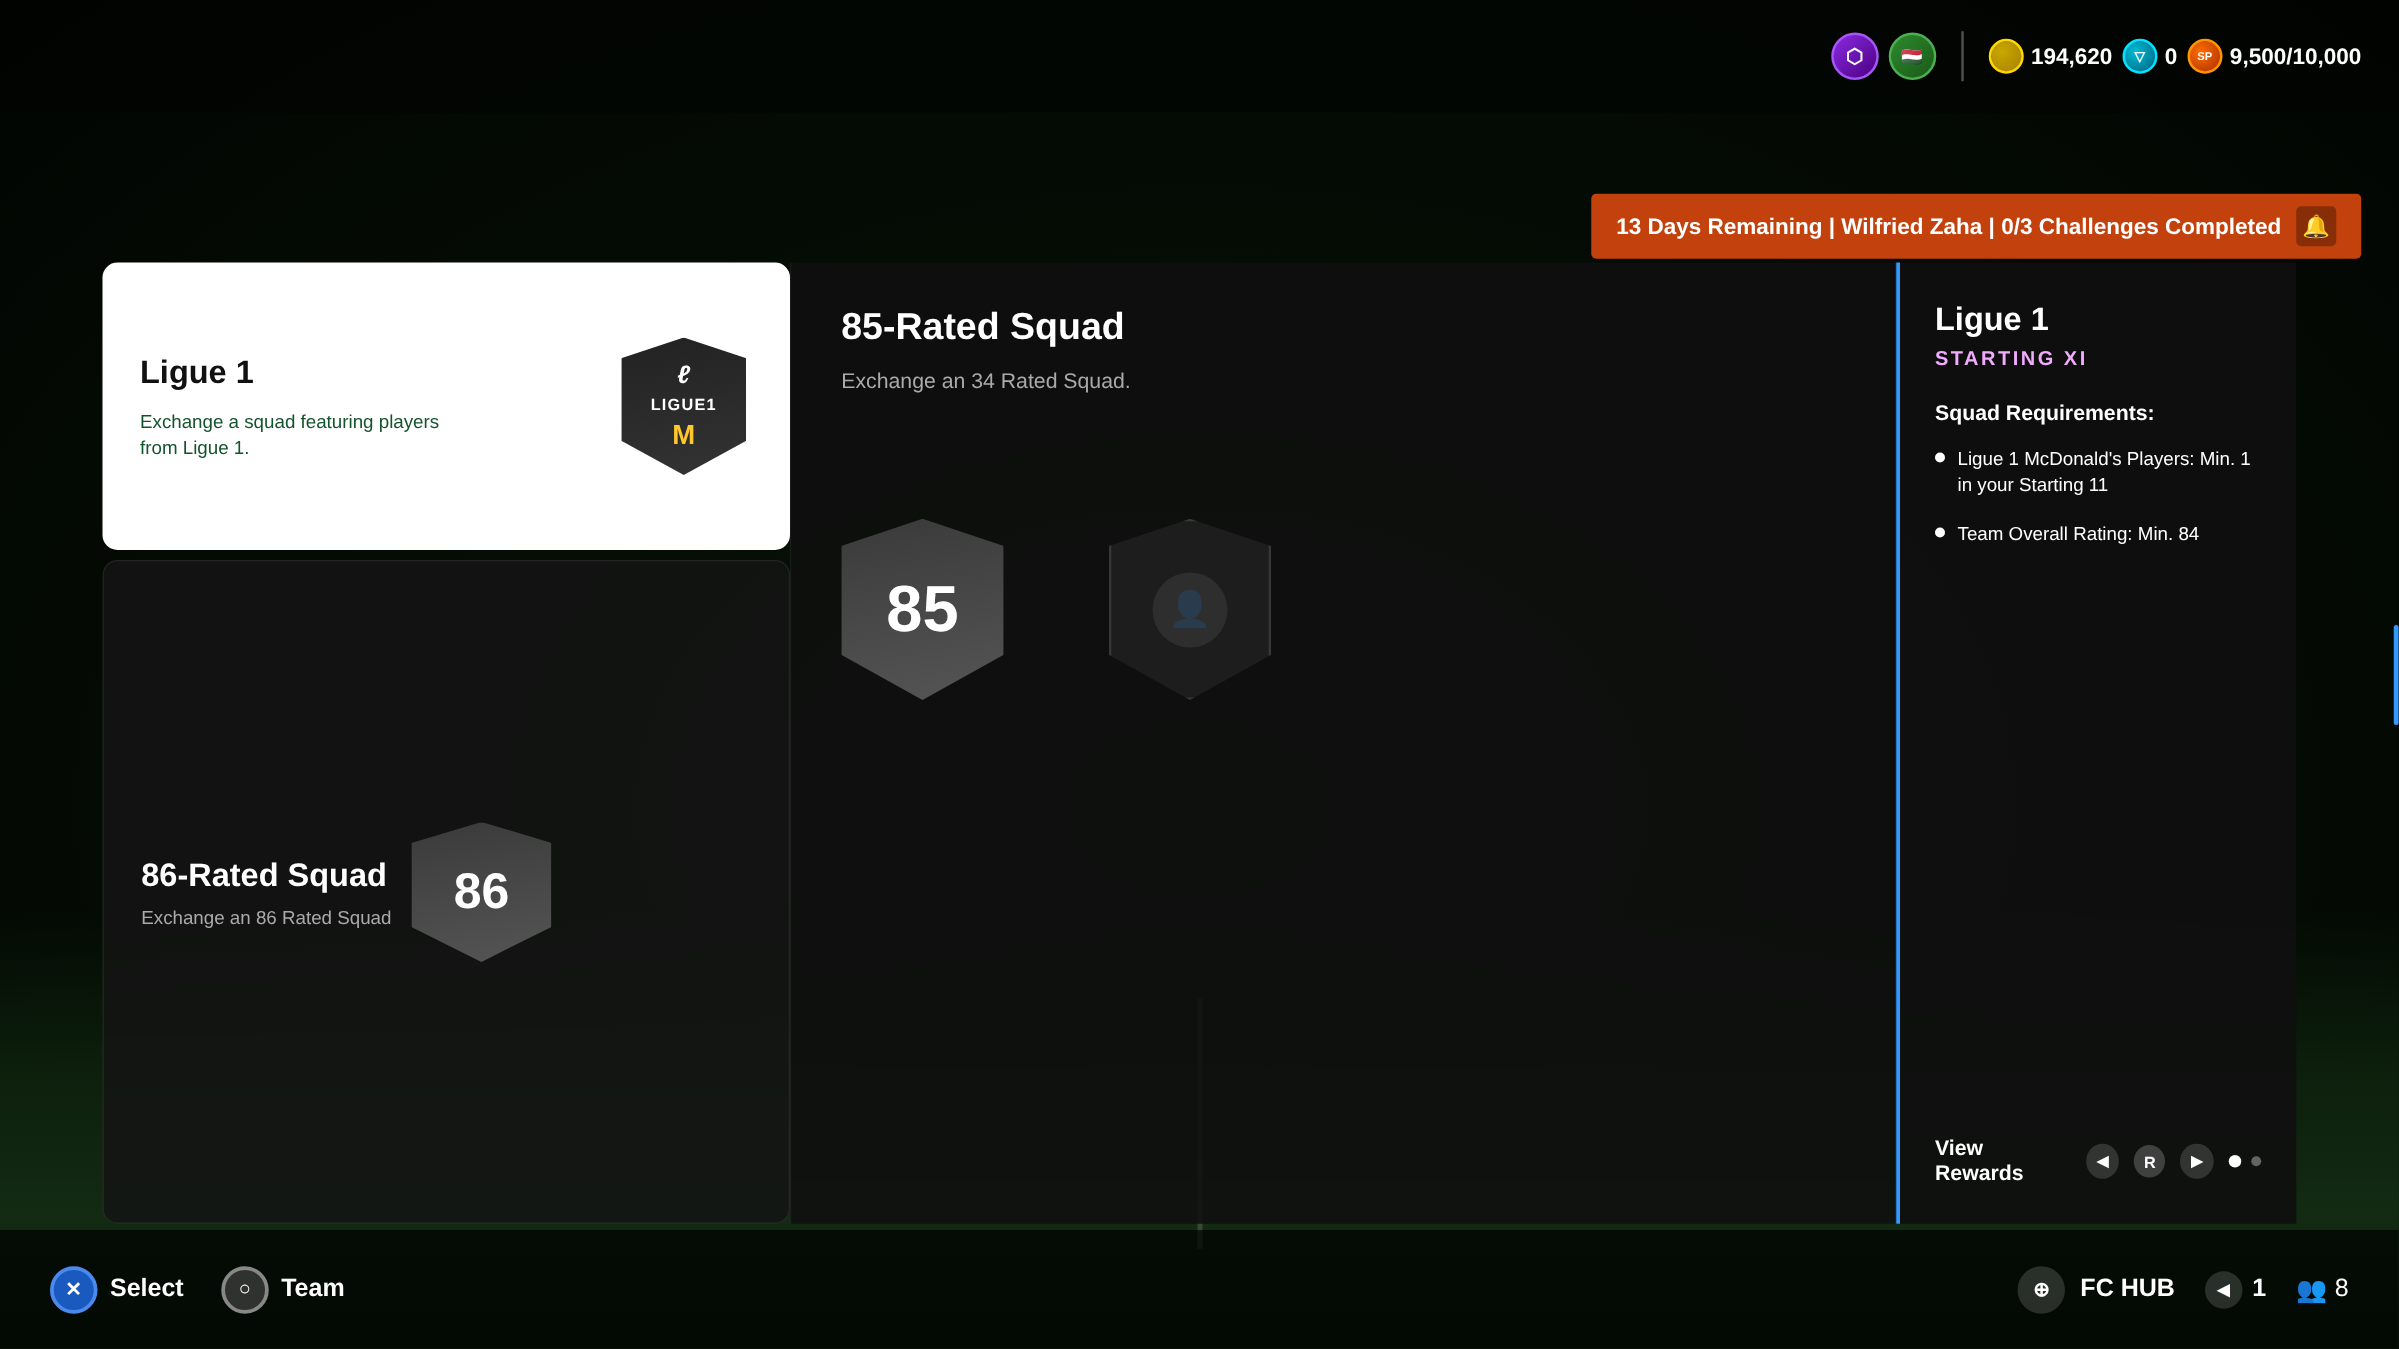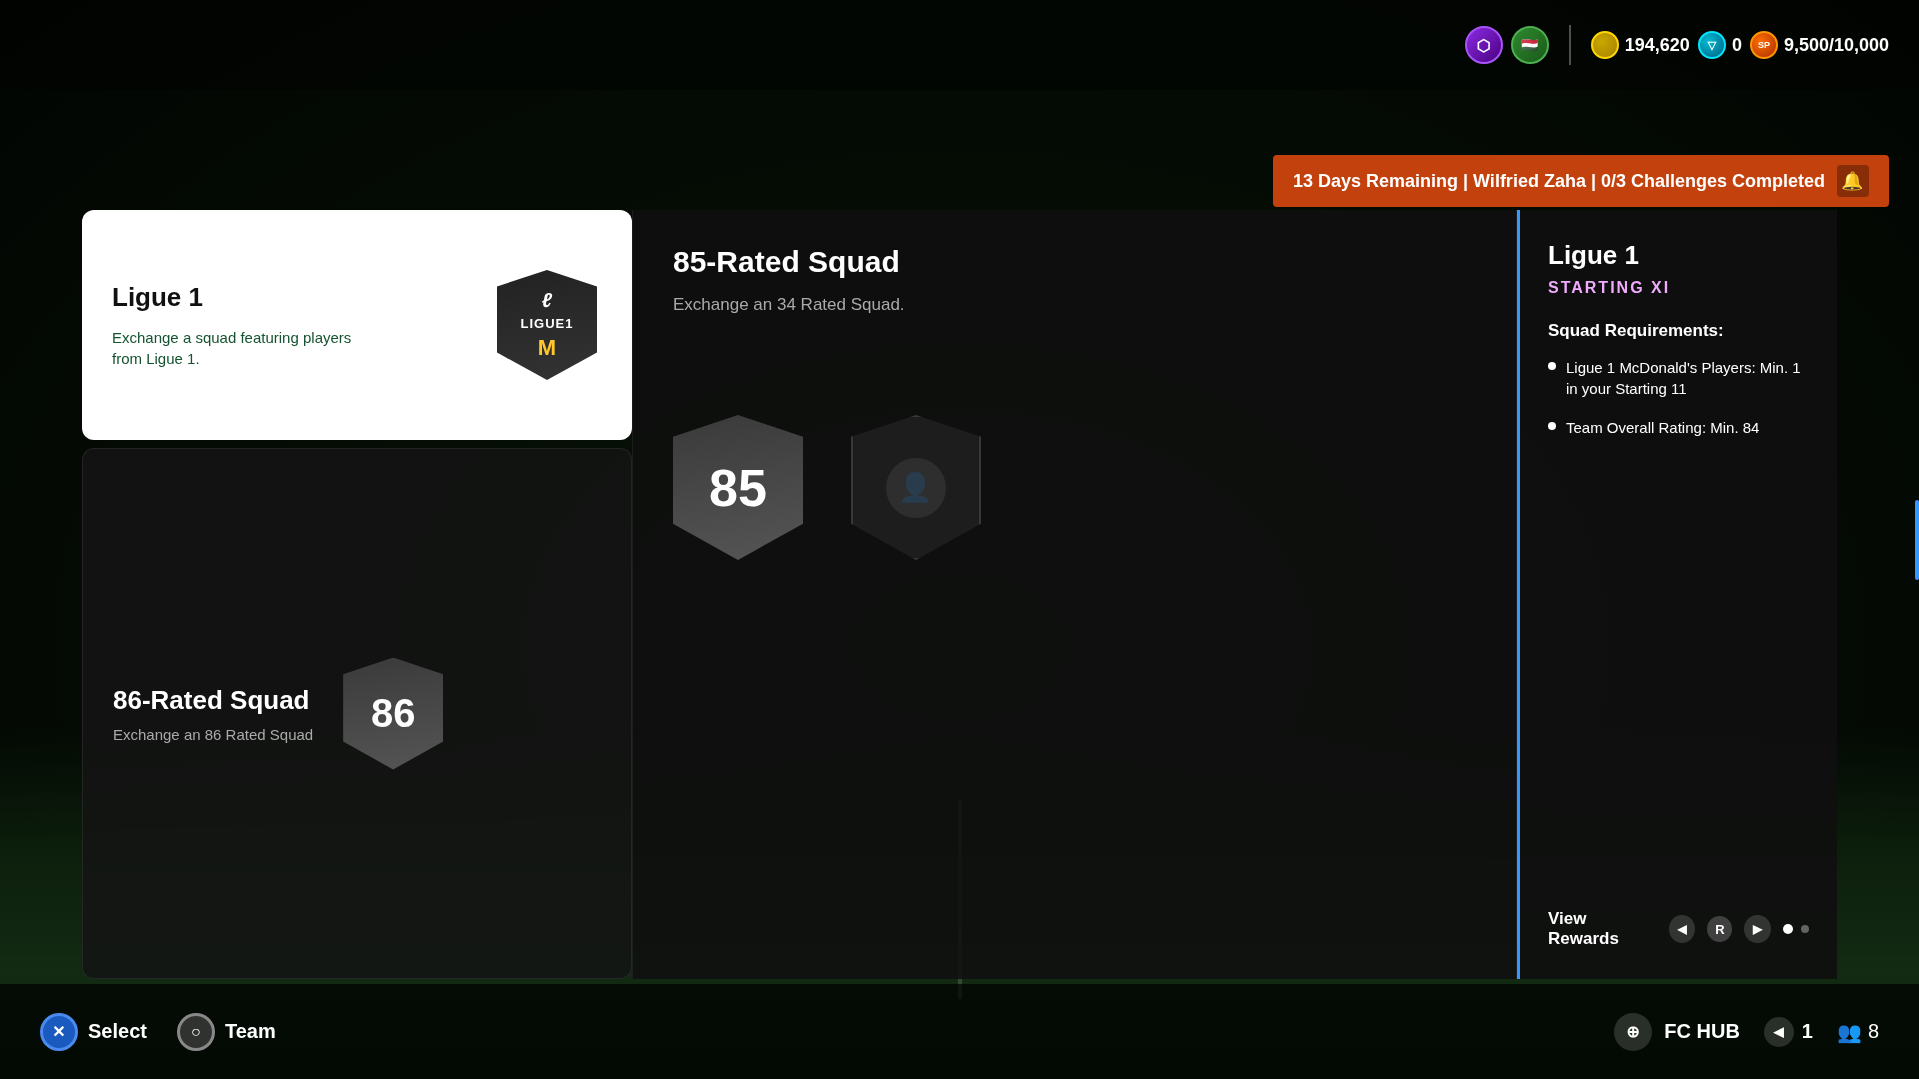--- a/index.html
+++ b/index.html
@@ -253,21 +253,21 @@
       font-weight: 900;
     }
 
     
     .squad86-card {
       background: rgba(20,20,20,0.85);
       border-radius: 12px;
       padding: 20px 30px;
       display: flex;
       align-items: center;
-      gap: 30px;
+      gap: 16px;
       flex: 1;
       border: 1px solid rgba(255,255,255,0.08);
     }
 
     .squad86-info h2 {
       font-size: 26px;
       font-weight: 900;
       color: white;
       margin-bottom: 10px;
     }
@@ -324,21 +324,21 @@
       justify-content: center;
     }
 
     .rating-badge-shape span {
       font-size: 52px;
       font-weight: 900;
       color: white;
     }
 
     .rating-badge-shape.small {
-      width: 100px;
+      width: 112px;
       height: 112px;
     }
 
     .rating-badge-shape.small span {
       font-size: 40px;
     }
 
     
     .ghost-badge {
       width: 130px;
@@ -358,21 +358,21 @@
       background: rgba(255,255,255,0.08);
       display: flex;
       align-items: center;
       justify-content: center;
       font-size: 28px;
       color: rgba(255,255,255,0.2);
     }
 
     .middle-badges {
       display: flex;
-      gap: 48px;
+      gap: 84px;
       align-items: flex-end;
       margin-top: 40px;
     }
 
     
     .right-panel {
       width: 320px;
       background: rgba(15,15,15,0.92);
       padding: 30px 28px;
       display: flex;

